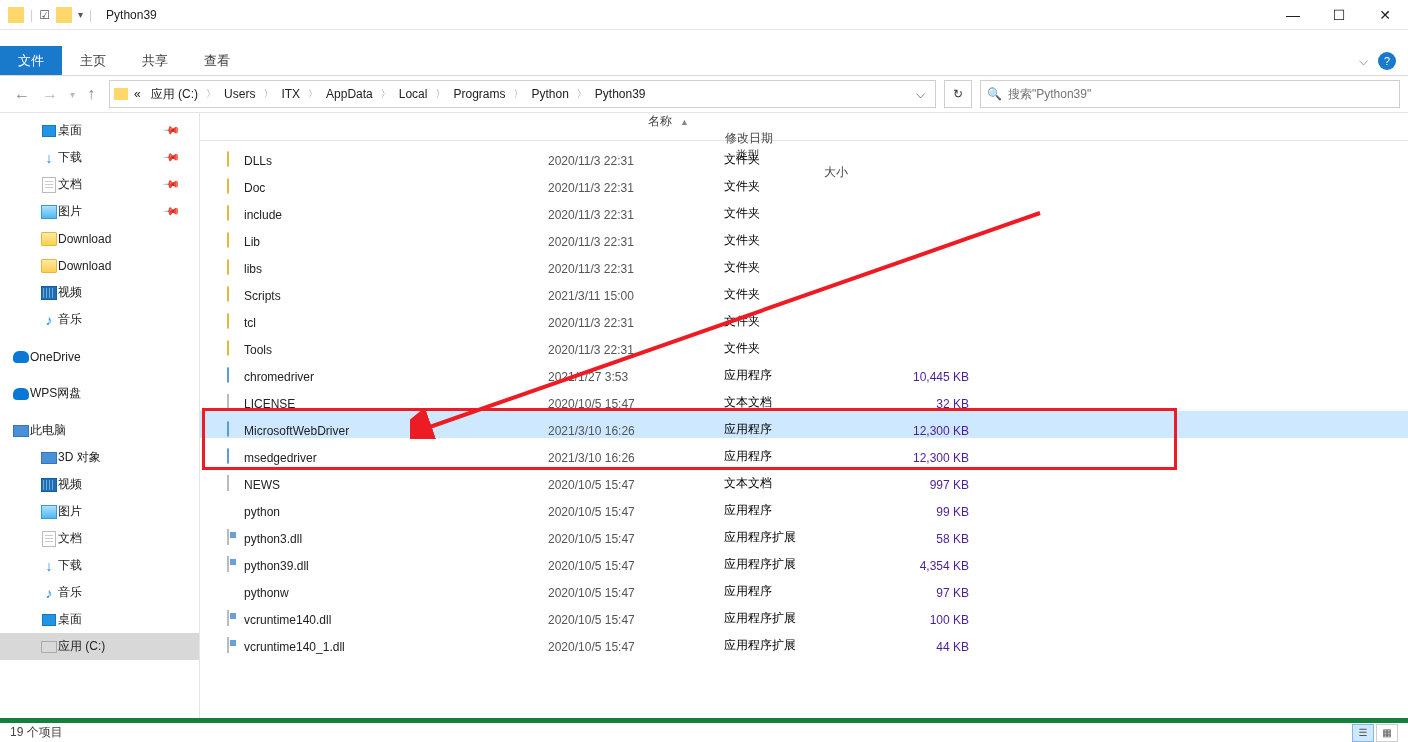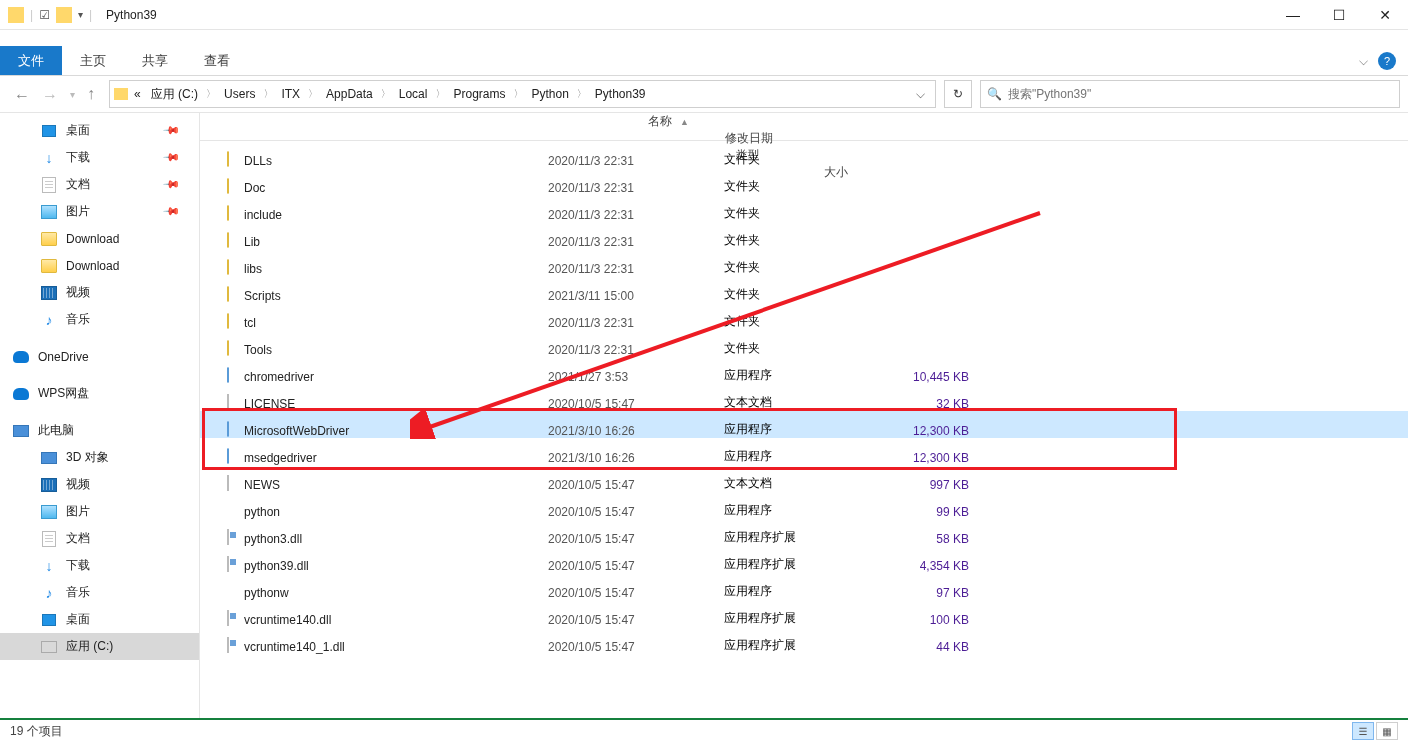--- a/index.html
+++ b/index.html
@@ -33,21 +33,21 @@
 .refresh-btn { width: 28px; height: 28px; border: 1px solid #cfcfcf; display: flex; align-items: center; justify-content: center; color: #333; }
 .search-box { width: 420px; height: 28px; border: 1px solid #cfcfcf; display: flex; align-items: center; padding: 0 6px; gap: 6px; color: #777; }
 .search-box input { border: none; outline: none; flex: 1; font-size: 12px; color: #222; }
 
 
 .main { display: flex; height: 618px; border-top: 1px solid #e5e5e5; }
 .sidebar { width: 200px; border-right: 1px solid #e5e5e5; overflow-y: auto; position: relative; padding-top: 4px; }
 .sidebar::-webkit-scrollbar { width: 16px; }
 .sidebar::-webkit-scrollbar-thumb { background: #c2c2c2; }
 .sidebar::-webkit-scrollbar-track { background: #f0f0f0; }
-.tree-item { height: 27px; display: flex; align-items: center; padding-left: 40px; gap: 8px; color: #222; position: relative; }
+.tree-item { height: 27px; display: flex; align-items: center; padding-left: 40px; gap: 0; color: #222; position: relative; }
 .tree-item.lvl1 { padding-left: 12px; }
 .tree-item .ticon { width: 18px; height: 16px; display: inline-flex; align-items: center; justify-content: center; }
 .tree-item .pin { margin-left: auto; margin-right: 20px; color: #777; transform: rotate(45deg); font-size: 11px; }
 .tree-item.sel { background: #d8d8d8; }
 
 
 .filepane { flex: 1; display: flex; flex-direction: column; position: relative; }
 .columns { height: 28px; display: flex; align-items: center; border-bottom: 1px solid #e5e5e5; padding-left: 18px; color: #444; flex-direction: column; }
 .col-name { width: 330px; display: flex; align-items: center; gap: 8px; }
 .col-date { width: 176px; }
@@ -80,21 +80,21 @@
 .ic-disk { width:16px; height:12px; background:#d9d9d9; border:1px solid #aaa; }
 .ic-music { color:#1e88e5; font-size:14px; }
 .ic-dl { color:#1e88e5; font-size:14px; }
 .ic-desktop { width:14px; height:12px; background:#2094e6; border:1px solid #1a77ba; }
 
 
 .annot-box { position: absolute; border: 3px solid #ed1c24; pointer-events: none; }
 .annot-arrow { position: absolute; pointer-events: none; }
 
 
-.statusbar { position: absolute; left: 0; right: 0; bottom: 0; height: 24px; display: flex; align-items: center; padding: 0 10px; border-top: 2px solid #15803d; background: #fff; font-size: 12px; color: #444; }
+.statusbar { position: absolute; left: 0; right: 0; bottom: 0; height: 24px; display: flex; align-items: center; padding: 0 10px; border-top: 5px solid #15803d; background: #fff; font-size: 12px; color: #444; }
 .view-toggles { margin-left: auto; display: flex; gap: 2px; }
 .vt { width: 22px; height: 18px; border: 1px solid #cfcfcf; display: flex; align-items: center; justify-content: center; font-size: 10px; color: #555; }
 .vt.active { background: #cde8ff; border-color: #7fb7ee; }
 </style>
 </head>
 <body>
 
 <div class="titlebar">
   <div class="titlebar-left">
     <span class="titlebar-icon"></span>

